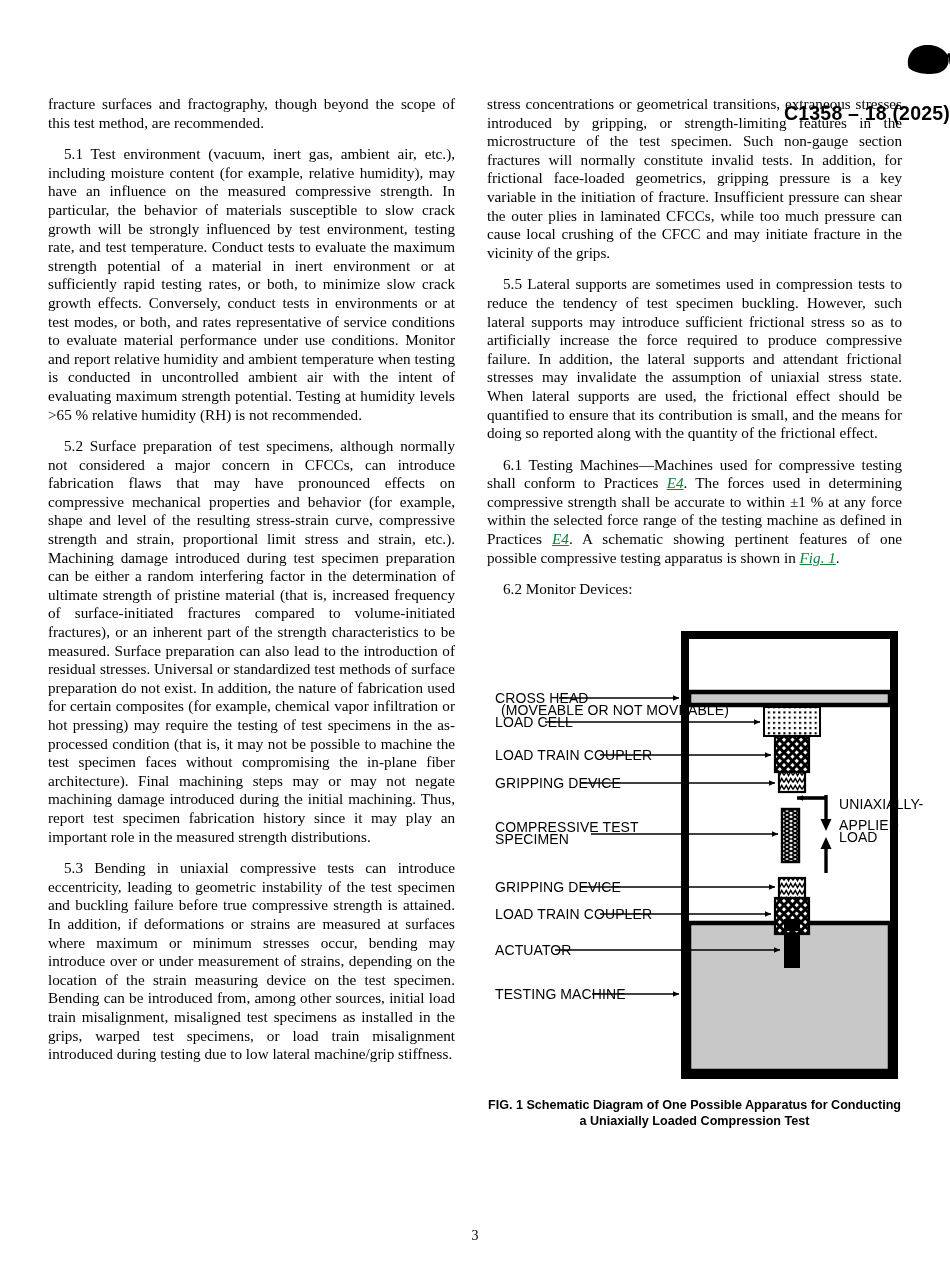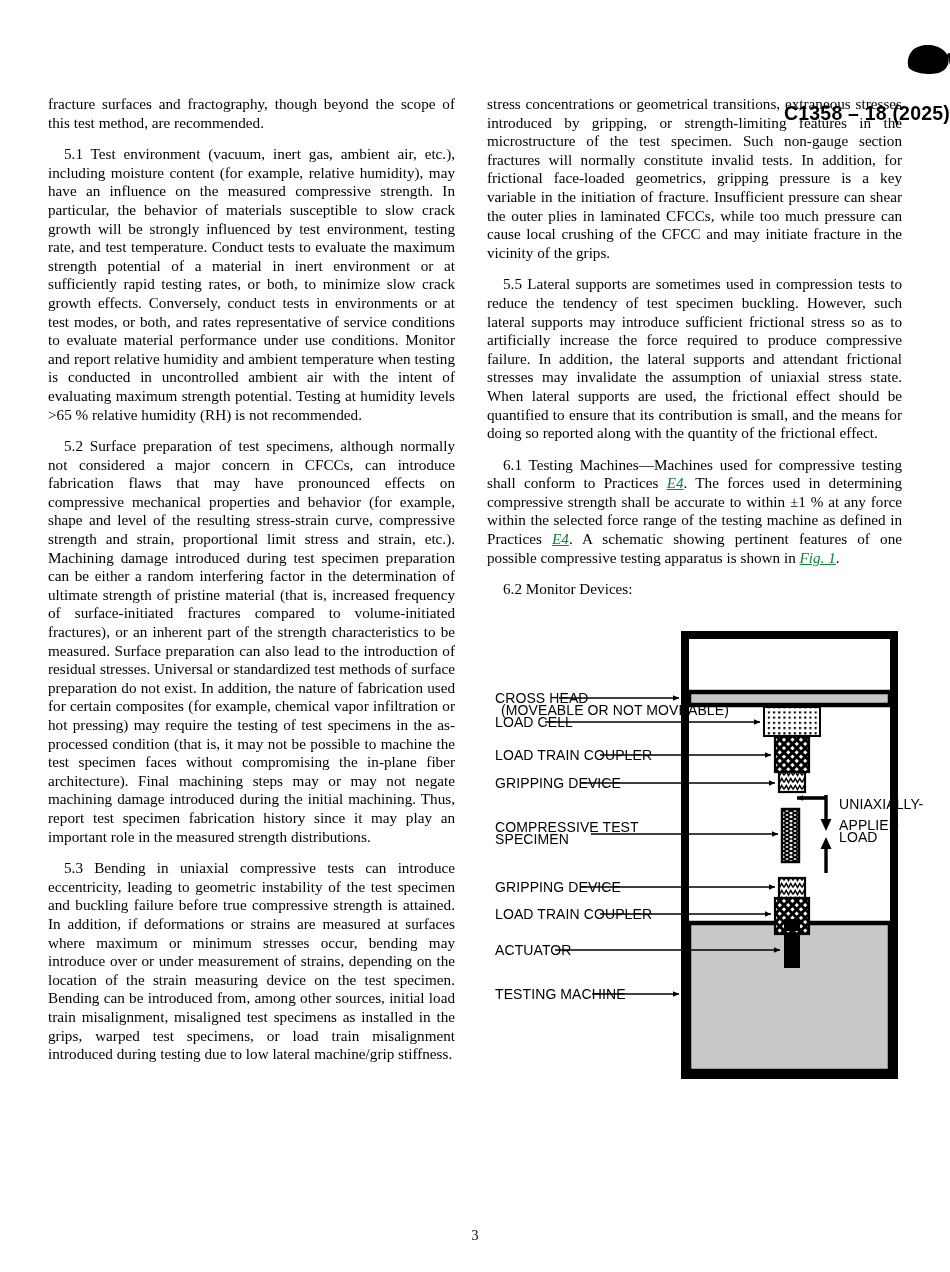--- a/index.html
+++ b/index.html
@@ -257,18 +257,19 @@
         <div class="fig-label" style="left:8px;  top:258px;">GRIPPING DEVICE</div>
         <div class="fig-label" style="left:8px;  top:285px;">LOAD TRAIN COUPLER</div>
         <div class="fig-label" style="left:8px;  top:321px;">ACTUATOR</div>
         <div class="fig-label" style="left:8px;  top:365px;">TESTING MACHINE</div>
 
         <div class="fig-label" style="left:352px; top:175px;">UNIAXIALLY-</div>
         <div class="fig-label" style="left:352px; top:196px;">APPLIED</div>
         <div class="fig-label" style="left:352px; top:208px;text-align:right;">LOAD</div>
       </div>
 
+      <div class="fig-caption">FIG. 1 Schematic Diagram of One Possible Apparatus for Conducting a Uniaxially Loaded Compression Test</div>
     </div>
 
   </div>
 </div>
 
 <div class="page-number">3</div>
 
 </body></html>

